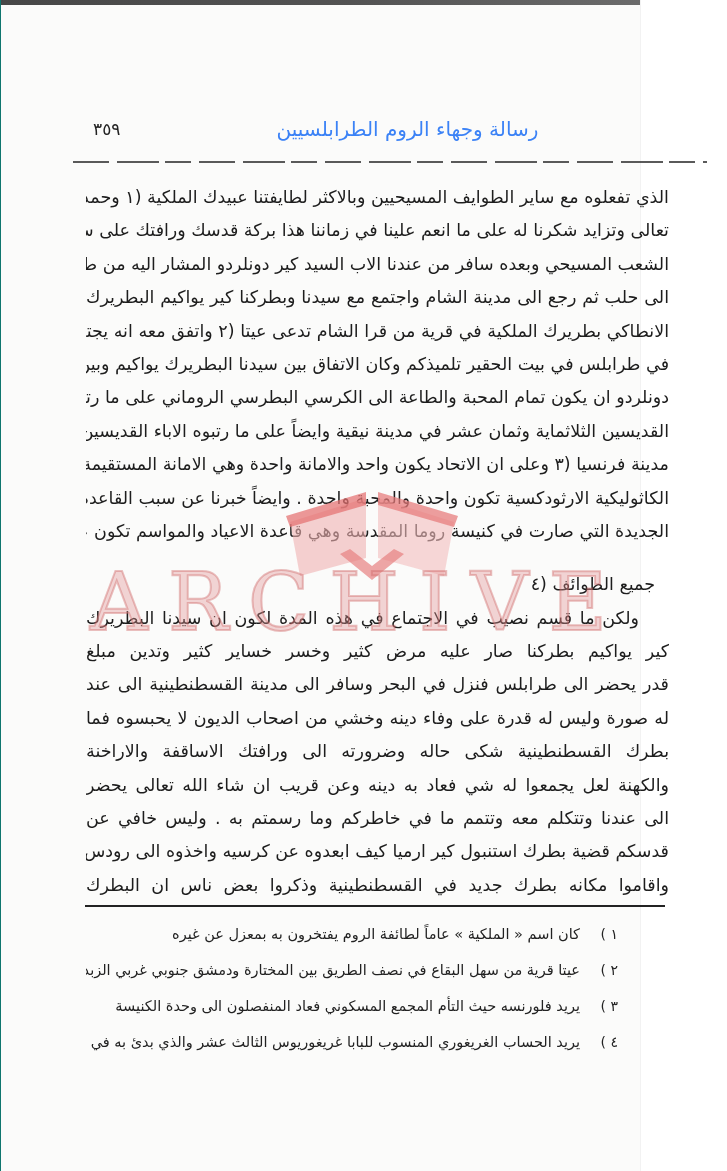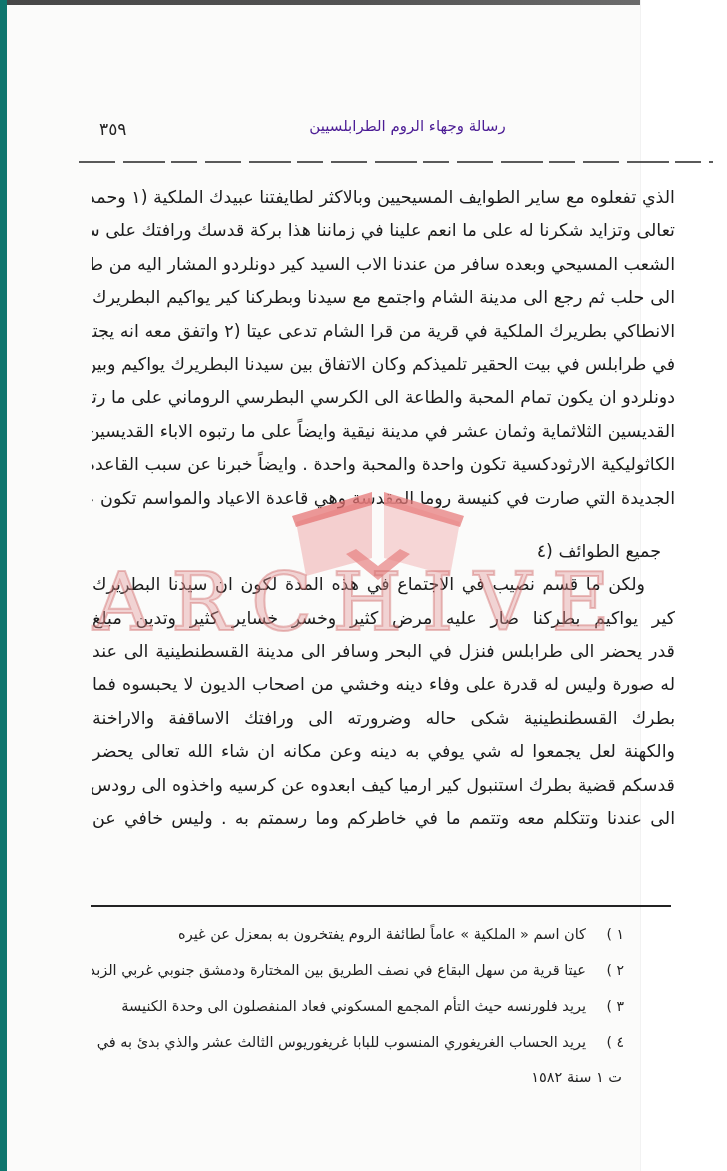--- a/index.html
+++ b/index.html
@@ -6,38 +6,38 @@
   body{
     width:727px;height:1171px;
     background:#ffffff;
     font-family:"DejaVu Sans", sans-serif;
     overflow:hidden;
   }
   .page{
     position:relative;
     width:641px;height:1171px;
     background:#fbfbfa;
-    border-left:7px solid #0f766e;
+    border-left:1px solid #0f766e;
     border-right:1px solid #f2f2f2;
     box-sizing:border-box;
   }
   .scan-top-bar{
     position:absolute;top:0;left:0;width:100%;height:5px;
     background:linear-gradient(90deg,#474747 0%,#535353 55%,#6b6b6b 100%);
   }
   
   .page-number{
     position:absolute;top:119px;left:92px;
     font-size:17px;letter-spacing:3px;color:#222;
   }
   .header-title{
-    position:absolute;top:117px;left:92px;width:583px;
+    position:absolute;top:117px;left:98px;width:583px;
     padding-left:34px;box-sizing:border-box;
     text-align:center;direction:rtl;
-    font-size:15px;color:#4c1d95;
+    font-size:20px;color:#3b82f6;
   }
   .header-rule{
     position:absolute;top:161px;left:72px;width:634px;height:2px;
     background:repeating-linear-gradient(90deg,
       #3d3d3d 0 36px, transparent 36px 44px,
       #3d3d3d 44px 86px, transparent 86px 92px,
       #3d3d3d 92px 118px, transparent 118px 126px);
     opacity:.85;
   }
   
@@ -111,31 +111,33 @@
 
   <div class="body-text">
     <div class="line">الذي تفعلوه مع ساير الطوايف المسيحيين وبالاكثر لطايفتنا عبيدك الملكية (١ وحمدنا الله</div>
     <div class="line">تعالى وتزايد شكرنا له على ما انعم علينا في زماننا هذا بركة قدسك ورافتك على ساير</div>
     <div class="line">الشعب المسيحي وبعده سافر من عندنا الاب السيد كير دونلردو المشار اليه من طرابلس</div>
     <div class="line">الى حلب ثم رجع الى مدينة الشام واجتمع مع سيدنا وبطركنا كير يواكيم البطريرك</div>
     <div class="line">الانطاكي بطريرك الملكية في قرية من قرا الشام تدعى عيتا (٢ واتفق معه انه يجتمع عندنا</div>
     <div class="line">في طرابلس في بيت الحقير تلميذكم وكان الاتفاق بين سيدنا البطريرك يواكيم وبين كير</div>
     <div class="line">دونلردو ان يكون تمام المحبة والطاعة الى الكرسي البطرسي الروماني على ما رتبوه الاباء</div>
     <div class="line">القديسين الثلاثماية وثمان عشر في مدينة نيقية وايضاً على ما رتبوه الاباء القديسين في</div>
+    <div class="line">مدينة فرنسيا (٣ وعلى ان الاتحاد يكون واحد والامانة واحدة وهي الامانة المستقيمة</div>
     <div class="line">الكاثوليكية الارثودكسية تكون واحدة والمحبة واحدة . وايضاً خبرنا عن سبب القاعدة</div>
     <div class="line">الجديدة التي صارت في كنيسة روما المقدسة وهي قاعدة الاعياد والمواسم تكون عند</div>
     <div class="line end">جميع الطوائف (٤</div>
     <div class="line indent">ولكن ما قسم نصيب في الاجتماع في هذه المدة لكون ان سيدنا البطريرك</div>
     <div class="line">كير يواكيم بطركنا صار عليه مرض كثير وخسر خساير كثير وتدين مبلغ</div>
     <div class="line">قدر يحضر الى طرابلس فنزل في البحر وسافر الى مدينة القسطنطينية الى عند</div>
     <div class="line">له صورة وليس له قدرة على وفاء دينه وخشي من اصحاب الديون لا يحبسوه فما</div>
     <div class="line">بطرك القسطنطينية شكى حاله وضرورته الى ورافتك الاساقفة والاراخنة</div>
-    <div class="line">والكهنة لعل يجمعوا له شي يوفي به دينه وعن مكانه ان شاء الله تعالى يحضر</div>
+    <div class="line">والكهنة لعل يجمعوا له شي فعاد به دينه وعن قريب ان شاء الله تعالى يحضر</div>
+    <div class="line">الى عندنا وتتكلم معه وتتمم ما في خاطركم وما رسمتم به . وليس خافي عن</div>
     <div class="line">قدسكم قضية بطرك استنبول كير ارميا كيف ابعدوه عن كرسيه واخذوه الى رودس</div>
-    <div class="line">الى عندنا وتتكلم معه وتتمم ما في خاطركم وما رسمتم به . وليس خافي عن</div>
+    <div class="line">واقاموا مكانه بطرك جديد في القسطنطينية وذكروا بعض ناس ان البطرك</div>
   </div>
 
   <div class="footnote-sep"></div>
 
   <div class="footnotes">
     <div class="fn-row">
       <span class="fn-marker">( ١</span>
       <span class="fn-text">كان اسم « الملكية » عاماً لطائفة الروم يفتخرون به بمعزل عن غيره</span>
     </div>
     <div class="fn-row">
@@ -143,21 +145,20 @@
       <span class="fn-text">عيتا قرية من سهل البقاع في نصف الطريق بين المختارة ودمشق جنوبي غربي الزبداني</span>
     </div>
     <div class="fn-row">
       <span class="fn-marker">( ٣</span>
       <span class="fn-text">يريد فلورنسه حيث التأم المجمع المسكوني فعاد المنفصلون الى وحدة الكنيسة</span>
     </div>
     <div class="fn-row">
       <span class="fn-marker">( ٤</span>
       <span class="fn-text">يريد الحساب الغريغوري المنسوب للبابا غريغوريوس الثالث عشر والذي بدئ به في</span>
     </div>
-    <div class="fn-cont">ت ١ سنة ١٥٨٢</div>
   </div>
 
   <div class="watermark">
     <svg class="wm-book" viewBox="0 0 176 95" xmlns="http://www.w3.org/2000/svg">
       <polygon points="6,30 82,6 82,66 16,84" fill="rgba(240,178,178,0.60)"></polygon>
       <polygon points="2,24 82,0 82,13 6,35" fill="rgba(228,112,112,0.72)"></polygon>
       <polygon points="170,30 94,6 94,66 160,84" fill="rgba(243,190,190,0.60)"></polygon>
       <polygon points="174,24 94,0 94,13 170,35" fill="rgba(230,120,120,0.72)"></polygon>
       <polygon points="56,62 88,88 120,62 110,57 88,74 66,57" fill="rgba(231,128,128,0.70)"></polygon>
     </svg>

